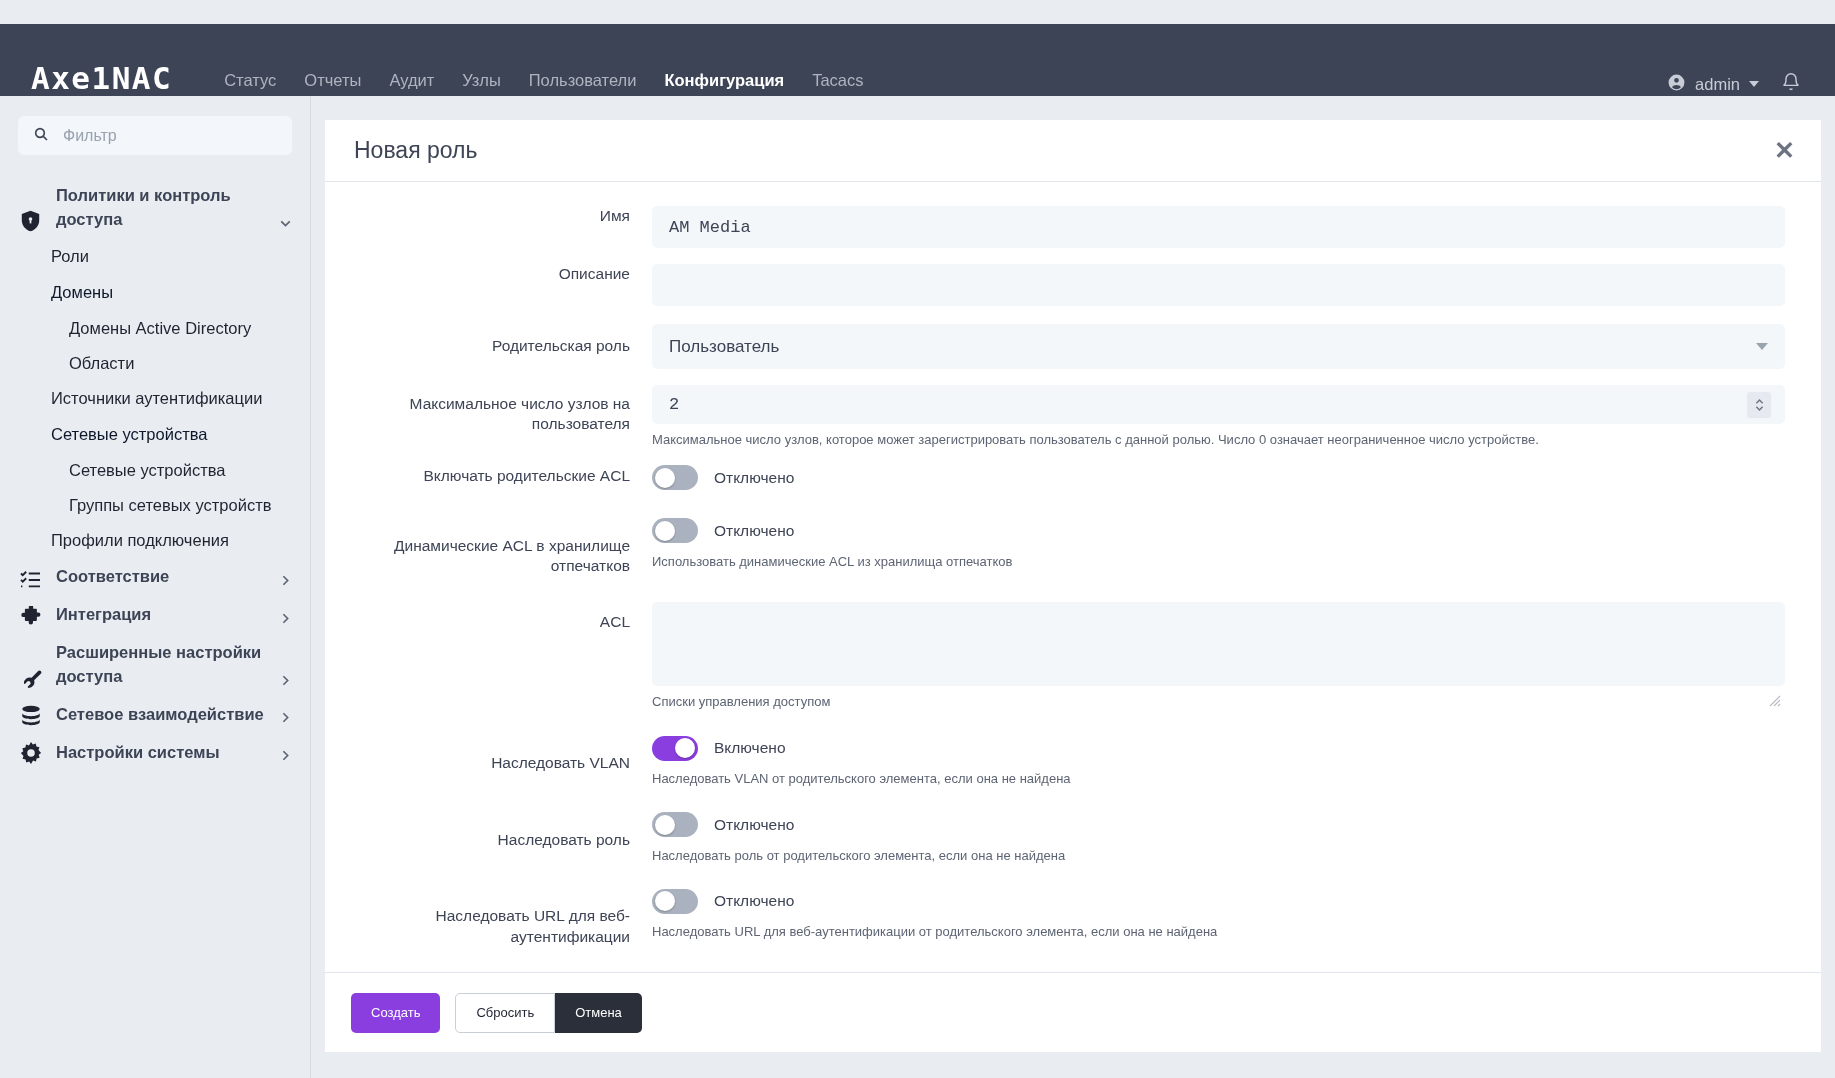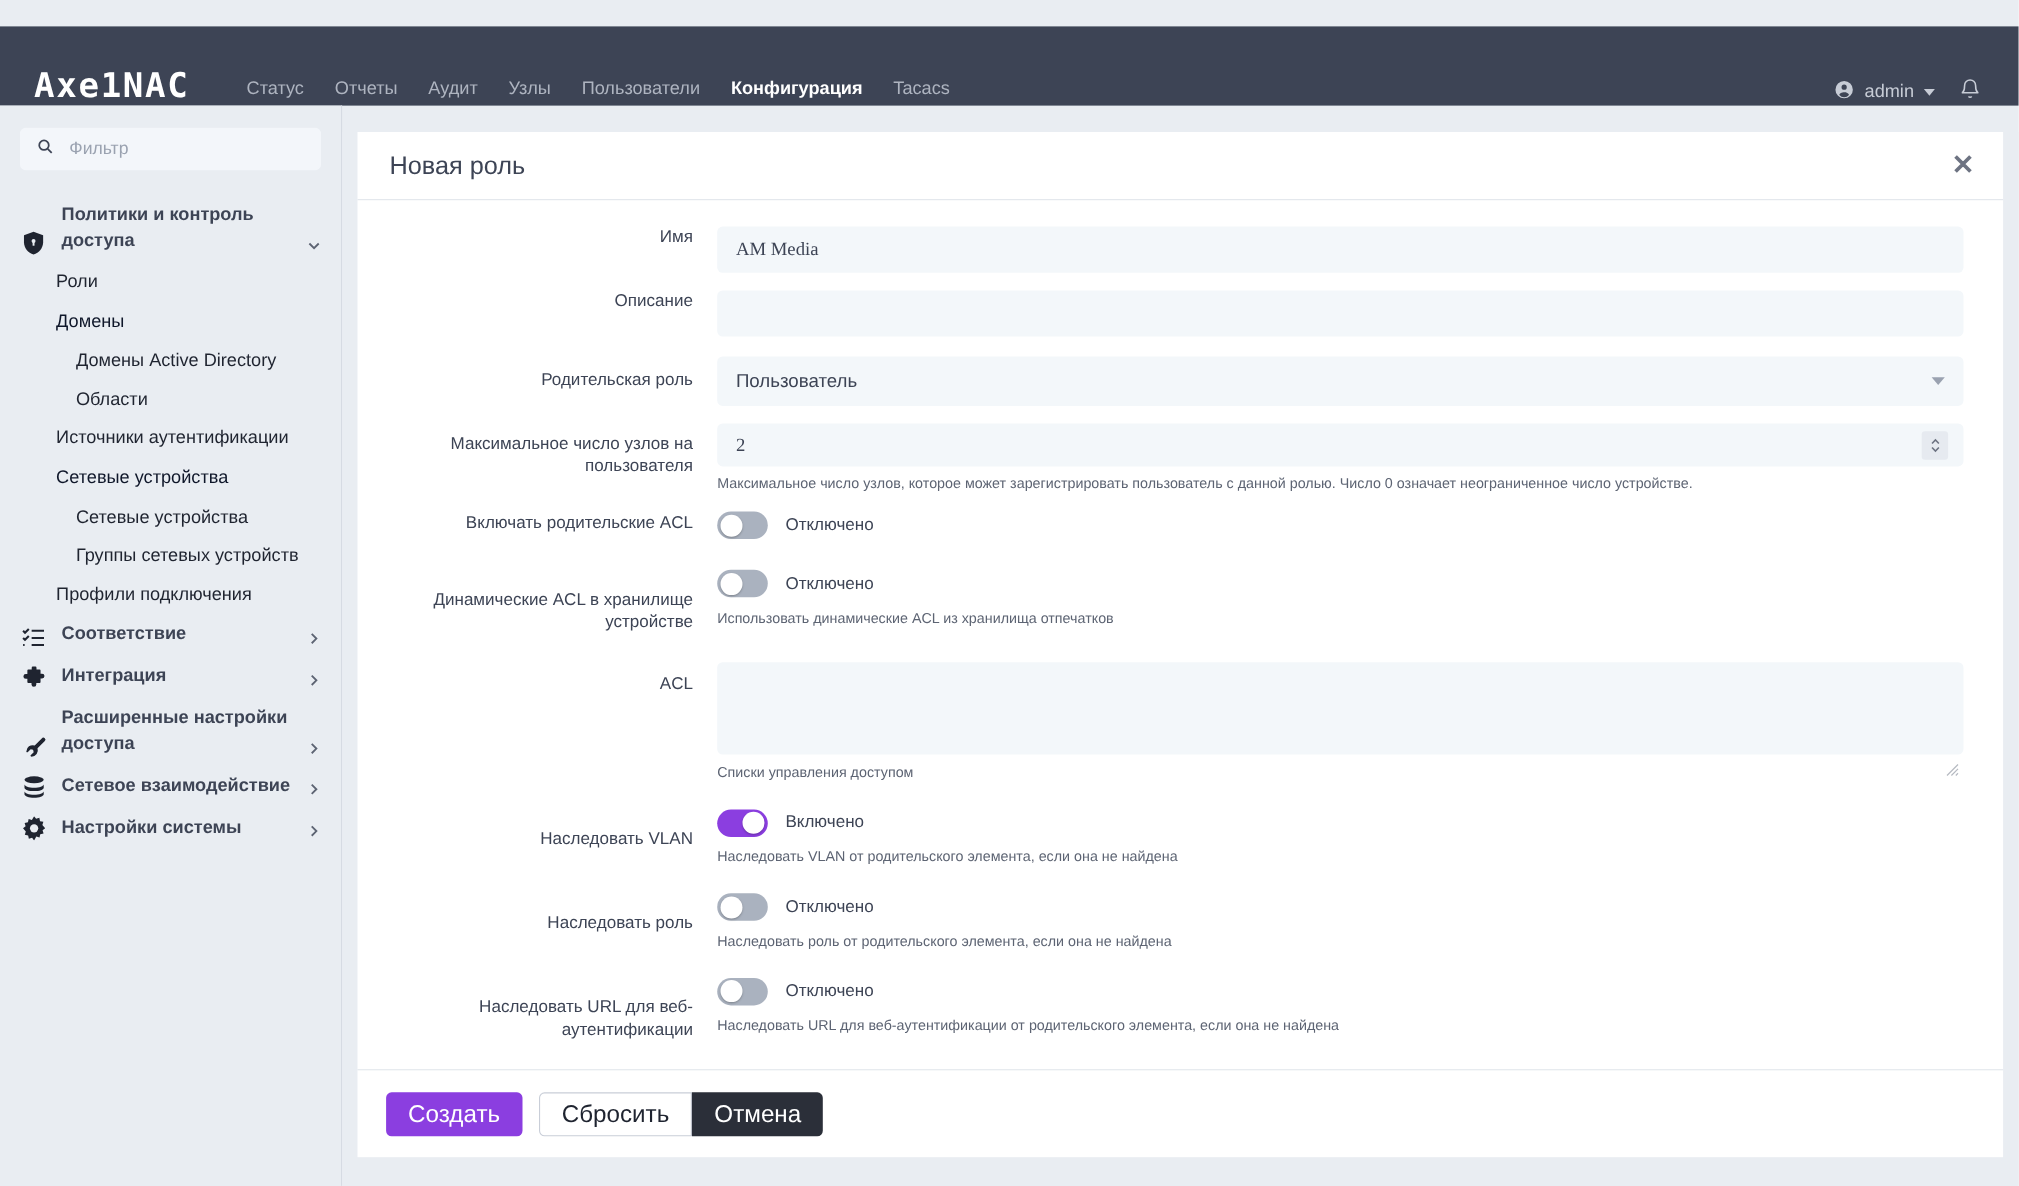--- a/index.html
+++ b/index.html
@@ -110,21 +110,21 @@
   .frow { display: flex; margin-bottom: 16px; }
   .flabel {
     width: 327px; min-width: 327px; text-align: right; padding-right: 22px;
     font-size: 15.5px; color: #3d4455; line-height: 1.3;
   }
   .fctl { flex: 1; padding-right: 36px; position: relative; }
 
   .finput {
     width: 100%; height: 39px; background: #f3f7fa; border: 0; border-radius: 5px;
     padding: 0 17px; font-size: 17px; color: #3d4455; outline: none;
-    font-family: Liberation Serif, serif;
+    font-family: Liberation Mono, monospace;
   }
   .finput.tall { height: 42px; }
   .fselect {
     width: 100%; height: 45px; background: #f3f7fa; border-radius: 5px;
     display: flex; align-items: center; padding: 0 17px; font-size: 17px;
     color: #3d4455; cursor: pointer;
   }
   .fselect .sel-caret {
     margin-left: auto; width: 0; height: 0;
     border-left: 6px solid transparent; border-right: 6px solid transparent;
@@ -159,21 +159,21 @@
     position: absolute; top: 2.5px; left: 3px; width: 20px; height: 20px;
     border-radius: 50%; background: #ffffff;
     box-shadow: 0 1px 2px rgba(0,0,0,.25);
   }
   .toggle.on { background: #8b3ee0; }
   .toggle.on .knob { left: 23px; }
   .toggle-text { font-size: 15.5px; color: #3d4455; }
 
   
   .btn {
-    height: 40px; font-size: 22px; border: 0; cursor: pointer;
+    height: 40px; font-size: 13px; border: 0; cursor: pointer;
     padding: 0 20px; font-family: "Liberation Sans", sans-serif;
   }
   .btn-primary { background: #8b3ee0; color: #fff; border-radius: 5px; }
   .btn-group { display: flex; margin-left: 15px; }
   .btn-reset {
     background: #ffffff; color: #1f2430; border: 1px solid #c9ced8;
     border-radius: 5px 0 0 5px;
   }
   .btn-cancel {
     background: #2b2f39; color: #ffffff; border-radius: 0 5px 5px 0;
@@ -381,21 +381,21 @@
           <div class="toggle-line">
             <div class="toggle">
               <div class="knob"></div>
             </div>
             <span class="toggle-text">Отключено</span>
           </div>
         </div>
       </div>
 
       <div class="frow" style="margin-bottom:26px;">
-        <div class="flabel" style="padding-top:20px;">Динамические ACL в хранилище устройстве</div>
+        <div class="flabel" style="padding-top:20px;">Динамические ACL в хранилище отпечатков</div>
         <div class="fctl">
           <div class="toggle-line">
             <div class="toggle">
               <div class="knob"></div>
             </div>
             <span class="toggle-text">Отключено</span>
           </div>
           <div class="fhelp">Использовать динамические ACL из хранилища отпечатков</div>
         </div>
       </div>

